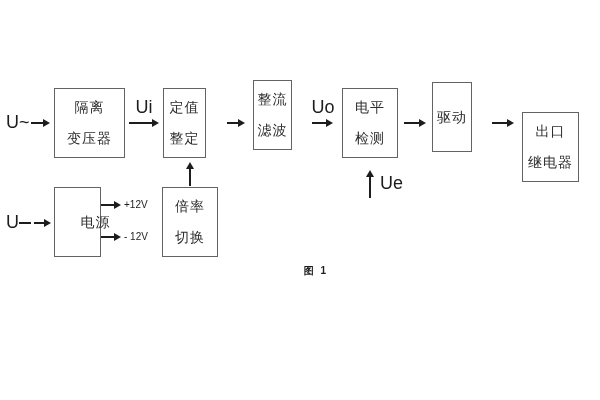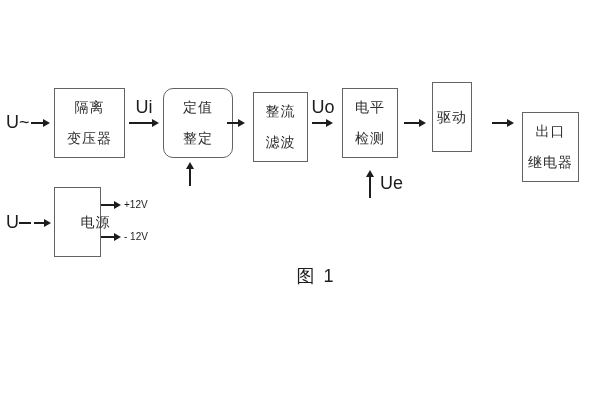--- a/index.html
+++ b/index.html
@@ -56,50 +56,51 @@
     content: ""; position: absolute; top: -7px; left: -3.5px;
     width: 0; height: 0;
     border-bottom: 7px solid #1d1d1d;
     border-left: 4px solid transparent;
     border-right: 4px solid transparent;
   }
   
   .dash { position: absolute; height: 1.5px; background: #1d1d1d; }
   .caption {
     position: absolute;
-    font-size: 18px;
+    font-size: 10px;
     color: #1d1d1d;
     text-align: center;
     letter-spacing: 2px;
+    font-weight: bold;
   }
 </style>
 </head>
 <body>
 
 <div class="canvas">
 
   <span class="sig" style="left:6px; top:113px;">U~</span>
   <div class="ah" style="left:31px; top:122px; width:12px;"></div>
 
   <div class="box" style="left:54px; top:88px; width:71px; height:70px;">
     <span>隔离</span>
     <span>变压器</span>
   </div>
 
   <span class="sig center" style="left:129px; top:98px; width:30px;">Ui</span>
   <div class="ah" style="left:129px; top:122px; width:23px;"></div>
 
-  <div class="box" style="left:163px; top:88px; width:70px; height:70px;border-radius:10px;">
+  <div class="box" style="left:163px; top:88px; width:43px; height:70px;">
     <span>定值</span>
     <span>整定</span>
   </div>
 
   <div class="ah" style="left:227px; top:122px; width:11px;"></div>
 
-  <div class="box" style="left:253px; top:92px; width:55px; height:70px;">
+  <div class="box" style="left:253px; top:80px; width:39px; height:70px;">
     <span>整流</span>
     <span>滤波</span>
   </div>
 
   <span class="sig center" style="left:310px; top:98px; width:26px;">Uo</span>
   <div class="ah" style="left:312px; top:122px; width:14px;"></div>
 
   <div class="box" style="left:342px; top:88px; width:56px; height:70px;">
     <span>电平</span>
     <span>检测</span>
@@ -125,20 +126,24 @@
   <div class="box" style="left:54px; top:187px; width:47px; height:70px;padding-left:36px;">
     <span>电源</span>
   </div>
 
   <div class="ah" style="left:101px; top:204px; width:13px;"></div>
   <span class="rail" style="left:124px; top:196px;">+12V</span>
 
   <div class="ah" style="left:101px; top:236px; width:13px;"></div>
   <span class="rail" style="left:124px; top:228px;">- 12V</span>
 
+  <div class="box" style="left:162px; top:187px; width:56px; height:70px;">
+    <span>倍率</span>
+    <span>切换</span>
+  </div>
 
   <div class="av" style="left:189px; top:169px; height:17px;"></div>
 
   <div class="av" style="left:369px; top:177px; height:21px;"></div>
   <span class="sig" style="left:380px; top:174px;">Ue</span>
 
 
   <div class="caption" style="left:276px; top:264px; width:80px;">图 1</div>
 
 </div>

